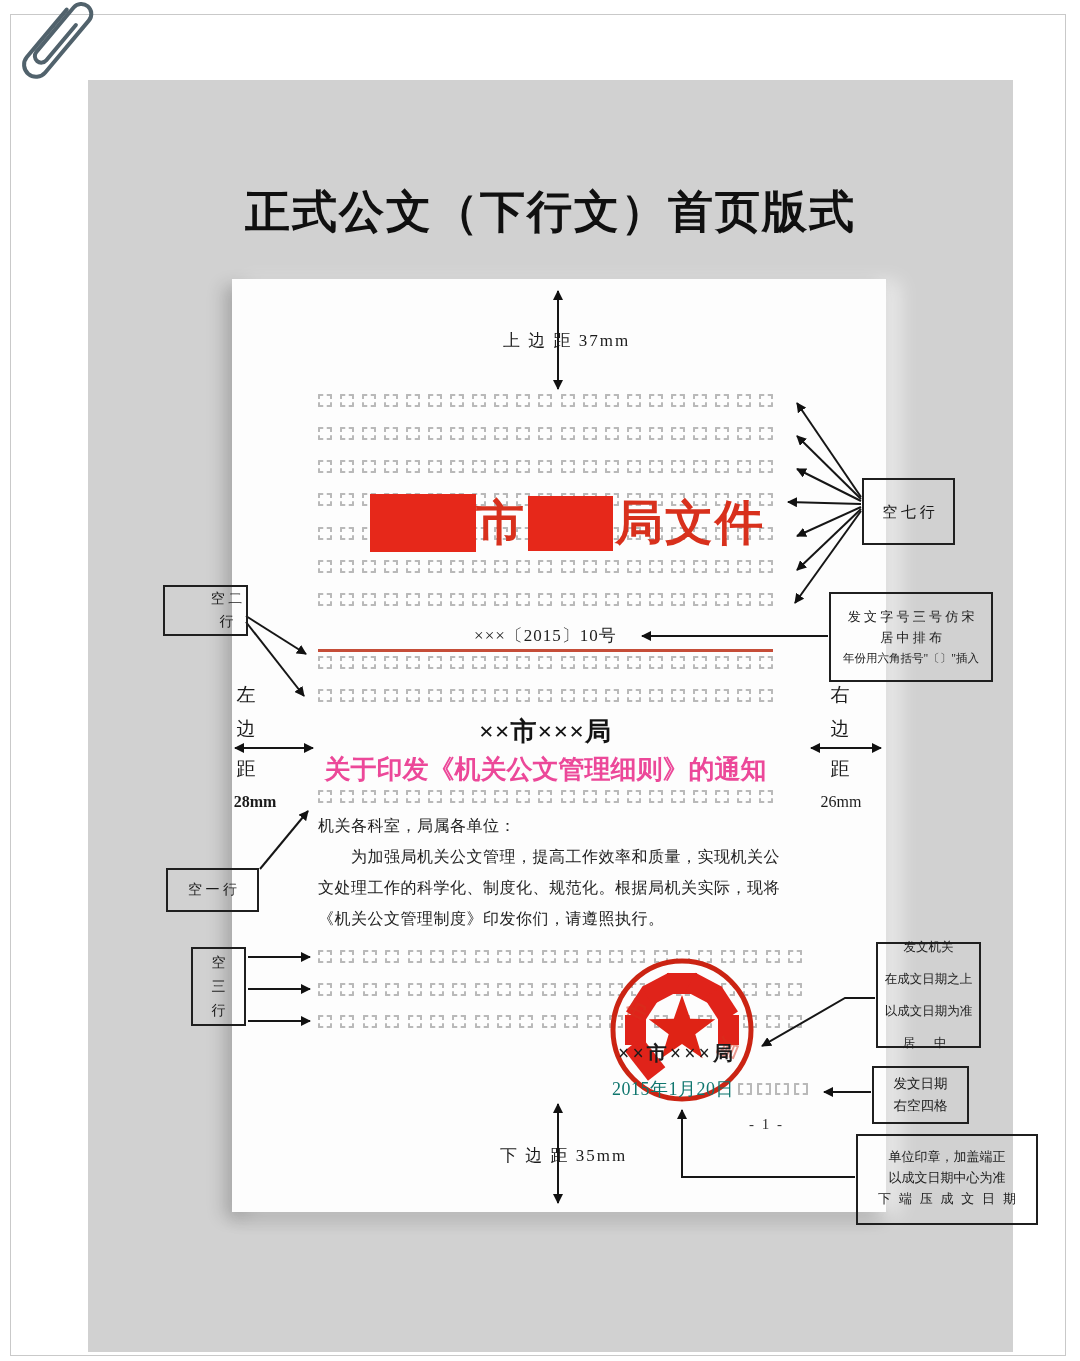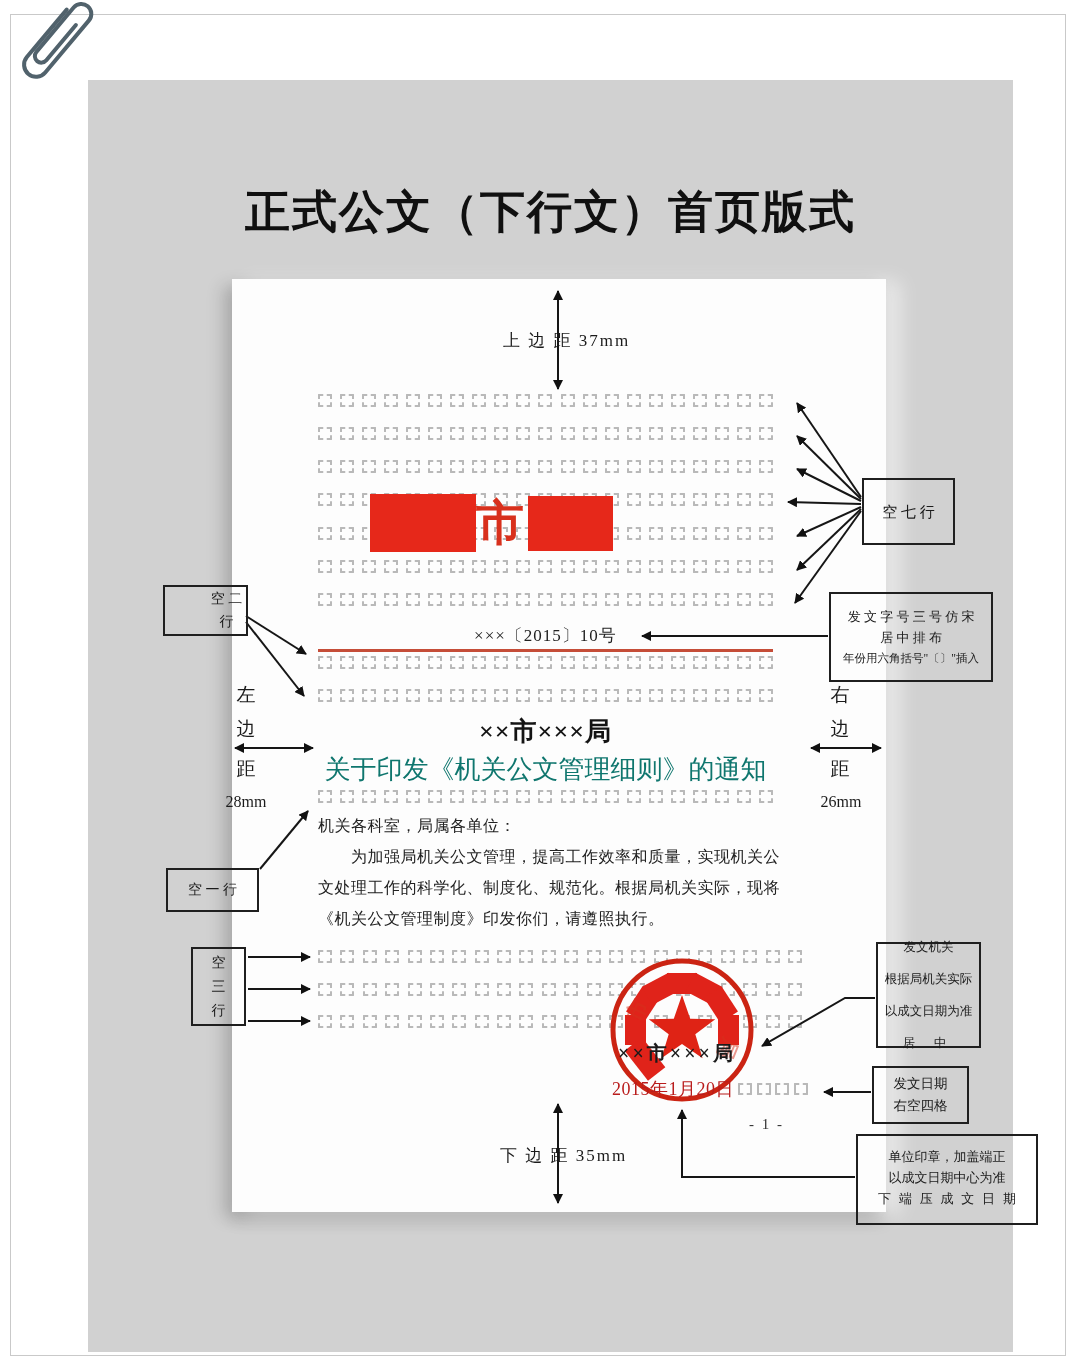--- a/index.html
+++ b/index.html
@@ -14,30 +14,30 @@
   .row { position:absolute; left:318px; width:455px; height:13px; display:flex; justify-content:space-between; z-index:2; }
   .row.wide { width:484px; }
   .db { width:14px; height:12.5px; border:2px dashed #b9b9b9; border-radius:1px; flex:0 0 auto; }
   .redhead { position:absolute; left:370px; top:492px; height:62px; display:flex; align-items:center; z-index:3; }
   .redblock1 { width:106px; height:58px; background:#e6281a; }
   .redblock2 { width:85px; height:55px; background:#e6281a; margin:0 2px; }
   .redtxt { font-size:48px; font-weight:bold; color:#d8301c; letter-spacing:2px; line-height:58px; }
   .docnum { position:absolute; left:318px; top:624px; width:455px; text-align:center; font-size:17px; letter-spacing:1px; color:#222; z-index:3; }
   .redline { position:absolute; left:318px; top:649px; width:455px; height:2.5px; background:#bf3a22; opacity:.9; z-index:3; }
   .orgline { position:absolute; left:318px; top:714px; width:455px; text-align:center; font-size:26px; font-weight:bold; letter-spacing:1px; z-index:3; color:#141414; }
-  .doctitle { position:absolute; left:308px; top:752px; width:475px; text-align:center; font-size:26px; font-weight:normal; z-index:3; color:#0f766e; }
+  .doctitle { position:absolute; left:308px; top:752px; width:475px; text-align:center; font-size:26px; font-weight:bold; z-index:3; color:#ec4899; }
   .bodyln { position:absolute; left:318px; width:462px; font-size:16px; color:#222; z-index:3; letter-spacing:0.5px; }
   .note { position:absolute; border:2px solid #1f1f1f; display:flex; flex-direction:column; align-items:center; justify-content:center; text-align:center; z-index:7; color:#1b1b1b; background:transparent; }
   .note .ln { line-height:1.6; }
   .vchar { position:absolute; width:26px; text-align:center; font-size:19px; z-index:4; color:#1b1b1b; }
   .mmval { position:absolute; width:58px; text-align:center; font-size:16px; z-index:4; color:#1b1b1b; }
   .mlabel { position:absolute; font-size:17px; color:#1b1b1b; z-index:4; letter-spacing:2px; }
   .sigline { position:absolute; left:598px; top:1040px; width:158px; text-align:center; font-size:20px; font-weight:bold; letter-spacing:3px; color:#1b1b1b; z-index:4; }
   .dateline { position:absolute; left:612px; top:1077px; display:flex; align-items:center; gap:4px; z-index:4; }
-  .datetxt { font-size:18px; color:#b91c1c; letter-spacing:0.5px; }
+  .datetxt { font-size:18px; color:#0f766e; letter-spacing:0.5px; }
   .pageno { position:absolute; left:318px; top:1116px; width:466px; text-align:right; font-size:15px; letter-spacing:2px; color:#333; z-index:3; }
   svg.arrows { position:absolute; left:0; top:0; z-index:6; pointer-events:none; }
 </style>
 </head>
 <body>
 
 <div class="card"></div>
 
 <svg class="abs" style="left:30px; top:-14px; z-index:9; transform:rotate(40deg); transform-origin:50% 50%;" width="52" height="110" viewBox="0 0 52 110">
   <path d="M14,24 L14,86 a12,12 0 0 0 24,0 L38,18 a10,10 0 0 0 -20,0 L18,76 a6.5,6.5 0 0 0 13,0 L31,30" stroke="#51626c" stroke-width="4" fill="none" stroke-linecap="round"></path>
@@ -210,20 +210,21 @@
     <span class="db"></span>
     <span class="db"></span>
     <span class="db"></span>
     <span class="db"></span>
   </div>
 
 <div class="redhead">
   <div class="redblock1"></div>
   <div class="redtxt">市</div>
   <div class="redblock2"></div>
+  <div class="redtxt">局文件</div>
 </div>
 
 <div class="docnum">×××〔2015〕10号</div>
 <div class="redline"></div>
 
 <div class="row" style="top:656px">
     <span class="db"></span>
     <span class="db"></span>
     <span class="db"></span>
     <span class="db"></span>
@@ -404,21 +405,21 @@
     </span>
 </div>
 
 <div class="pageno">- 1 -</div>
 
 <div class="mlabel" style="left:500px; top:1144px;">下 边 距 35mm</div>
 
 <div class="vchar" style="left:233px; top:682px;">左</div>
 <div class="vchar" style="left:233px; top:716px;">边</div>
 <div class="vchar" style="left:233px; top:756px;">距</div>
-<div class="mmval" style="left:217px; top:793px;">28mm</div>
+<div class="mmval" style="left:226px; top:793px;font-weight:bold;">28mm</div>
 
 <div class="vchar" style="left:827px; top:682px;">右</div>
 <div class="vchar" style="left:827px; top:716px;">边</div>
 <div class="vchar" style="left:827px; top:756px;">距</div>
 <div class="mmval" style="left:812px; top:793px;">26mm</div>
 
 <div class="note" style="left:862px; top:478px; width:93px; height:67px; font-size:15px;">
   <div class="ln">空 七 行</div>
 </div>
 
@@ -437,21 +438,21 @@
 </div>
 
 <div class="note" style="left:191px; top:947px; width:55px; height:79px; font-size:14px;">
   <div style="line-height:24px;">空</div>
   <div style="line-height:24px;">三</div>
   <div style="line-height:24px;">行</div>
 </div>
 
 <div class="note" style="left:876px; top:942px; width:105px; height:106px; font-size:12.5px;gap:12px;">
   <div class="ln">发文机关</div>
-  <div class="ln">根据局机关实际</div>
+  <div class="ln">在成文日期之上</div>
   <div class="ln">以成文日期为准</div>
   <div class="ln" style="letter-spacing:8px;">居  中</div>
 </div>
 
 <div class="note" style="left:872px; top:1066px; width:97px; height:58px; font-size:13.5px;">
   <div class="ln">发文日期</div>
   <div class="ln">右空四格</div>
 </div>
 
 <div class="note" style="left:856px; top:1134px; width:182px; height:91px; font-size:13px;font-family:Liberation Mono, monospace;">

